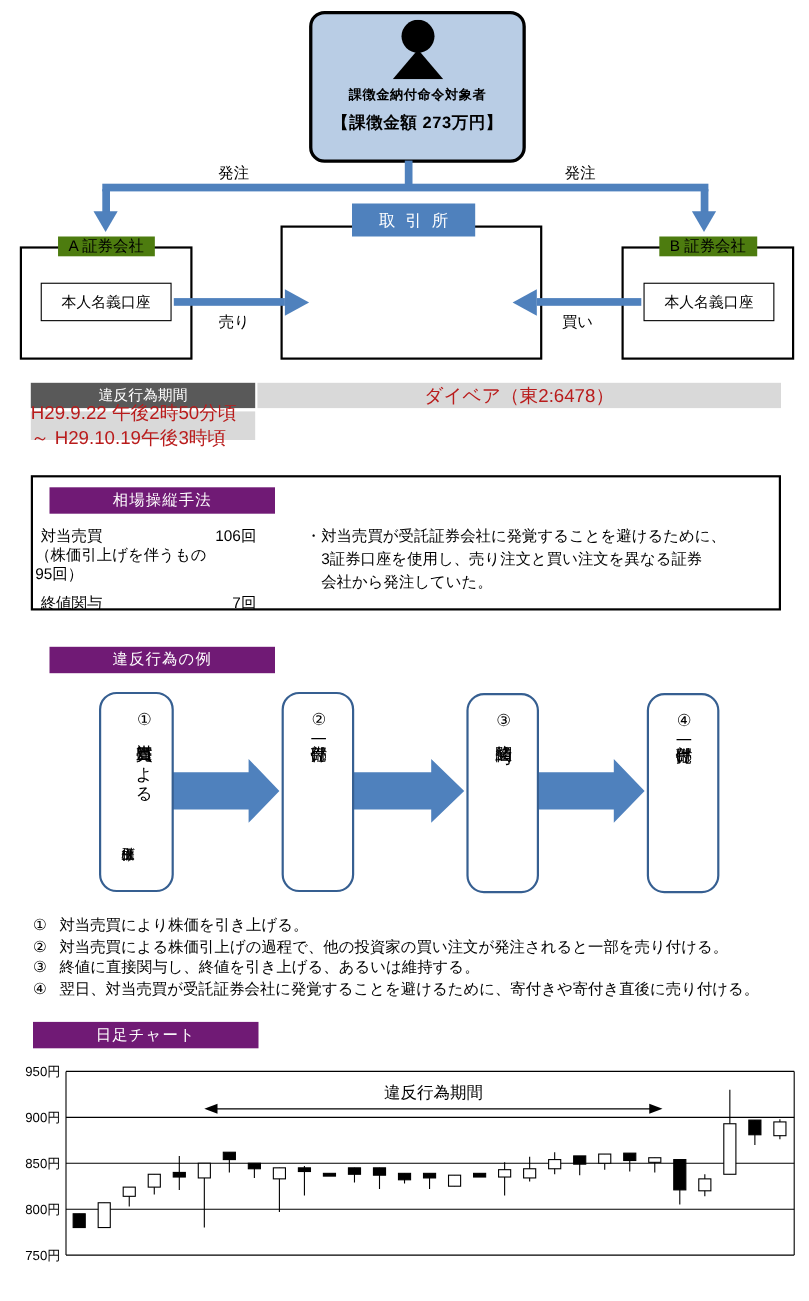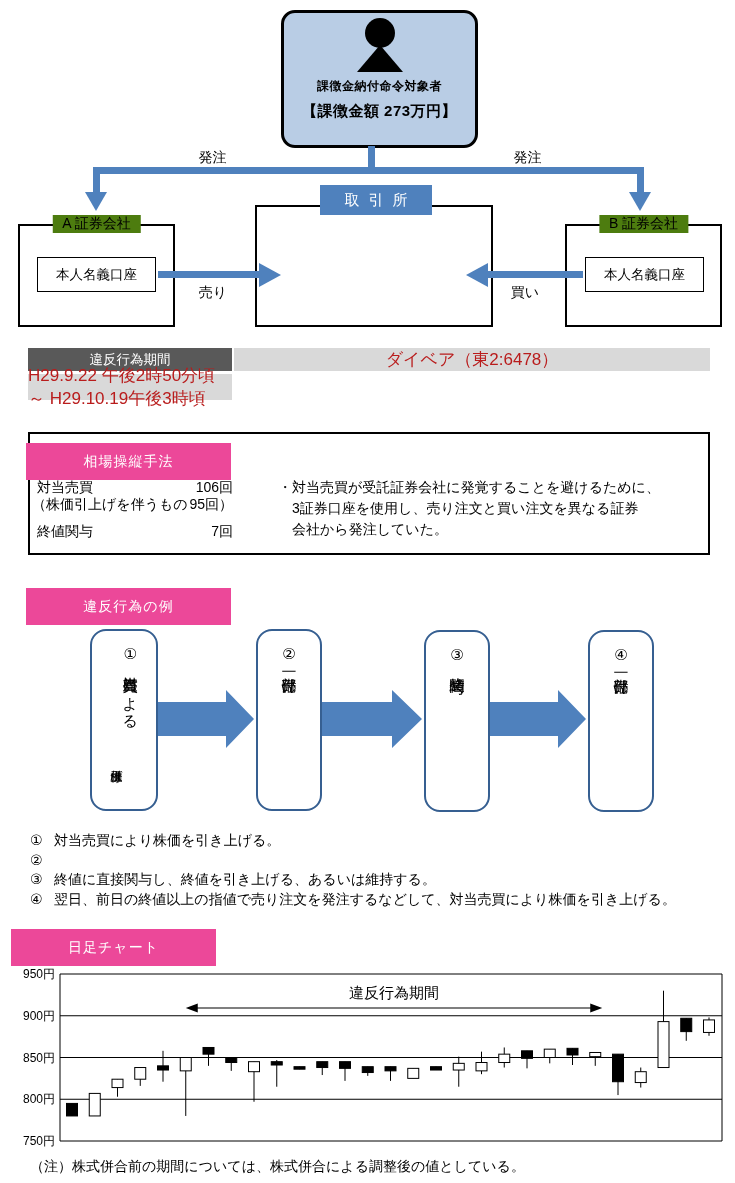--- a/index.html
+++ b/index.html
@@ -46,28 +46,28 @@
 
   
   .sum-table{left:28px;top:348px;width:682px;display:grid;
     grid-template-columns:204px 476px;grid-template-rows:23px 26px;gap:3px 2px;}
   .sum-table .th{background:#595959;color:#fff;font-size:13.5px;
     display:flex;align-items:center;justify-content:center;}
   .sum-table .td{background:#d9d9d9;color:#b91c1c;font-size:17px;
     display:flex;align-items:center;justify-content:center;}
 
   
-  .bar-title{position:absolute;width:205px;height:37px;background:#ec4899;color:#fff;
-    font-size:14px;display:flex;align-items:center;justify-content:center;letter-spacing:1px;}
+  .bar-title{position:absolute;width:205px;height:24px;background:#701a75;color:#fff;
+    font-size:14px;display:flex;align-items:center;justify-content:center;letter-spacing:1px;margin-left:19px;}
 
   
   .method-box{left:28px;top:432px;width:678px;height:119px;border:2px solid #000;background:#fff;}
   .method-stats{left:37px;top:479px;width:196px;font-size:14px;}
   .stat-row{display:flex;justify-content:space-between;line-height:17px;}
-  .stat-row.paren{margin-left:-5px;}
+  .stat-row.paren{margin-left:-5px;flex-direction:column;}
   .stat-row.last{margin-top:10px;}
   .method-desc{left:278px;top:477px;width:432px;font-size:14px;line-height:21px;}
   .method-desc .cont{padding-left:14px;}
 
   
   .flow-box{position:absolute;width:62px;height:178px;border:2.5px solid #365f91;border-radius:16px;
     background:#fff;display:flex;justify-content:center;}
   .vtext{writing-mode:vertical-rl;padding-top:14px;font-size:15px;letter-spacing:1px;line-height:1.05;}
   .vcol{display:block;}
   .vcol2{display:block;font-size:12px;margin-top:116px;letter-spacing:0;}
@@ -191,28 +191,29 @@
     </div>
   </div>
 
   <div class="abs explanations">
     <div class="exp-item">
       <span class="exp-marker">①</span>
       <span>対当売買により株価を引き上げる。</span>
     </div>
     <div class="exp-item">
       <span class="exp-marker">②</span>
+      <span>対当売買による株価引上げの過程で、他の投資家の買い注文が発注されると一部を売り付ける。</span>
     </div>
     <div class="exp-item">
       <span class="exp-marker">③</span>
       <span>終値に直接関与し、終値を引き上げる、あるいは維持する。</span>
     </div>
     <div class="exp-item">
       <span class="exp-marker">④</span>
-      <span>翌日、前日の終値以上の指値で売り注文を発注するなどして、対当売買により株価を引き上げる。</span>
+      <span>翌日、対当売買が受託証券会社に発覚することを避けるために、寄付きや寄付き直後に売り付ける。</span>
     </div>
   </div>
 
   <div class="bar-title" style="left:11px;top:929px;">日足チャート</div>
   <svg id="chart" class="chart-svg" width="735" height="200" viewBox="0 0 735 200">
       <line x1="60" x2="722" y1="19" y2="19" stroke="#000" stroke-width="1"></line>
       <text x="55" y="23" text-anchor="end" font-size="12">950円</text>
       <line x1="60" x2="722" y1="60.75" y2="60.75" stroke="#000" stroke-width="1"></line>
       <text x="55" y="64.75" text-anchor="end" font-size="12">900円</text>
       <line x1="60" x2="722" y1="102.5" y2="102.5" stroke="#000" stroke-width="1"></line>
@@ -280,15 +281,14 @@
       <line x1="686.25" x2="686.25" y1="63.255" y2="85.8" stroke="#000" stroke-width="1"></line>
       <rect x="680.75" y="63.255" width="11" height="13.360000000000007" fill="#000" stroke="#000" stroke-width="1"></rect>
       <line x1="709" x2="709" y1="62.42" y2="80.78999999999999" stroke="#000" stroke-width="1"></line>
       <rect x="703.5" y="64.925" width="11" height="12.525000000000006" fill="#fff" stroke="#000" stroke-width="1"></rect>
       <line x1="189.75" x2="598.25" y1="53" y2="53" stroke="#000" stroke-width="1.2"></line>
       <polygon points="185.75,53 197.75,48.5 197.75,57.5" fill="#000"></polygon>
       <polygon points="602.25,53 590.25,48.5 590.25,57.5" fill="#000"></polygon>
       <text x="394" y="43" text-anchor="middle" font-size="15">違反行為期間</text>
     </svg>
 
-  <div class="abs note">（注）株式併合前の期間については、株式併合による調整後の値としている。</div>
 
 </div>
 
 </body></html>

